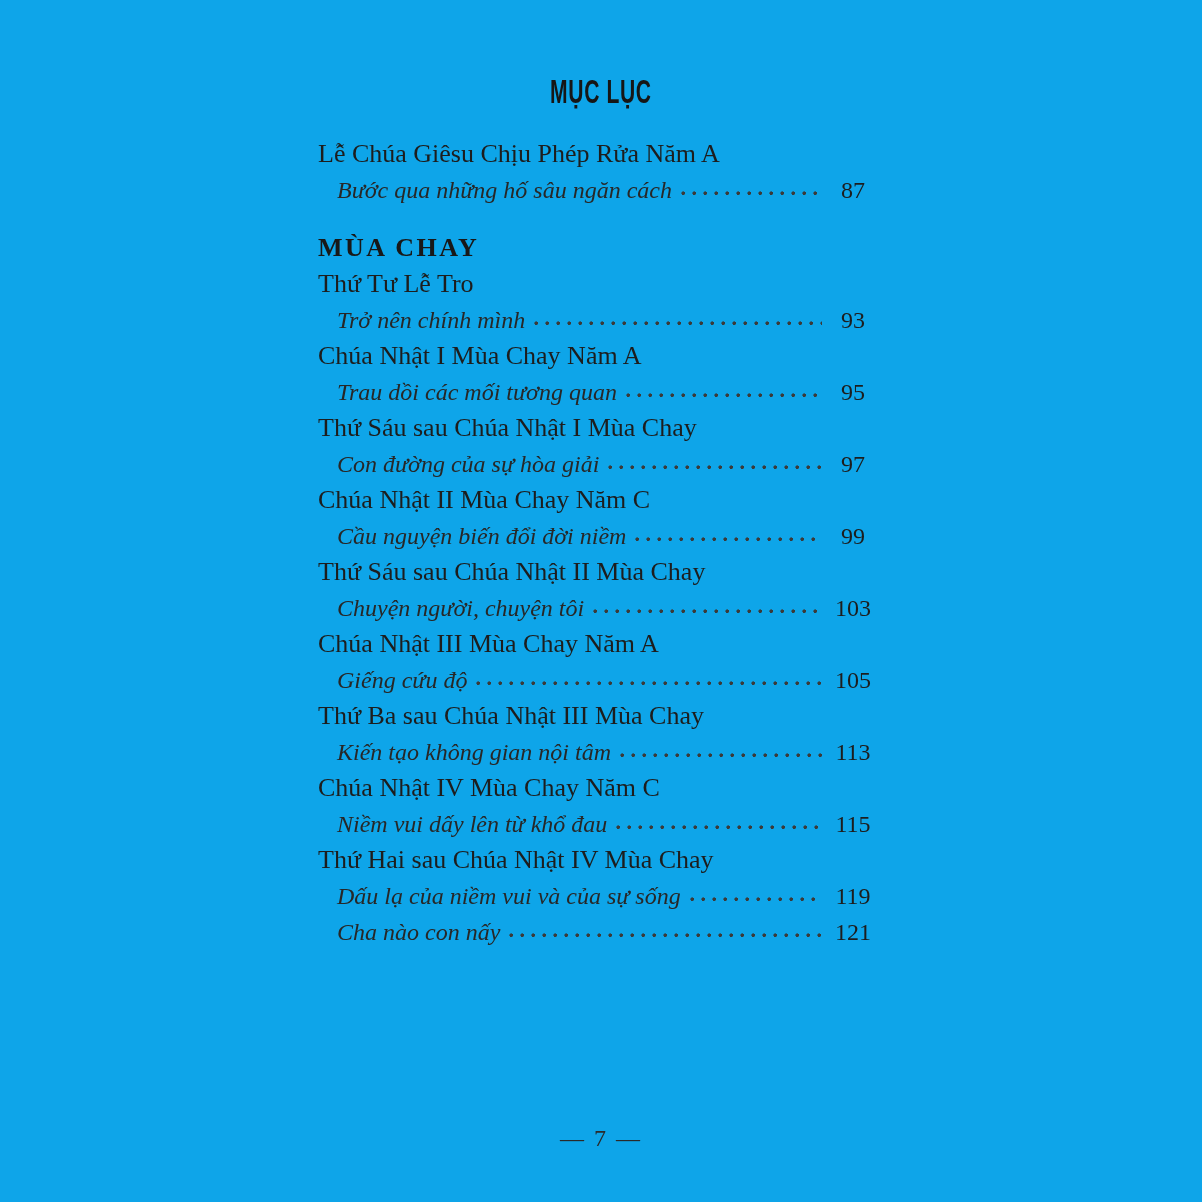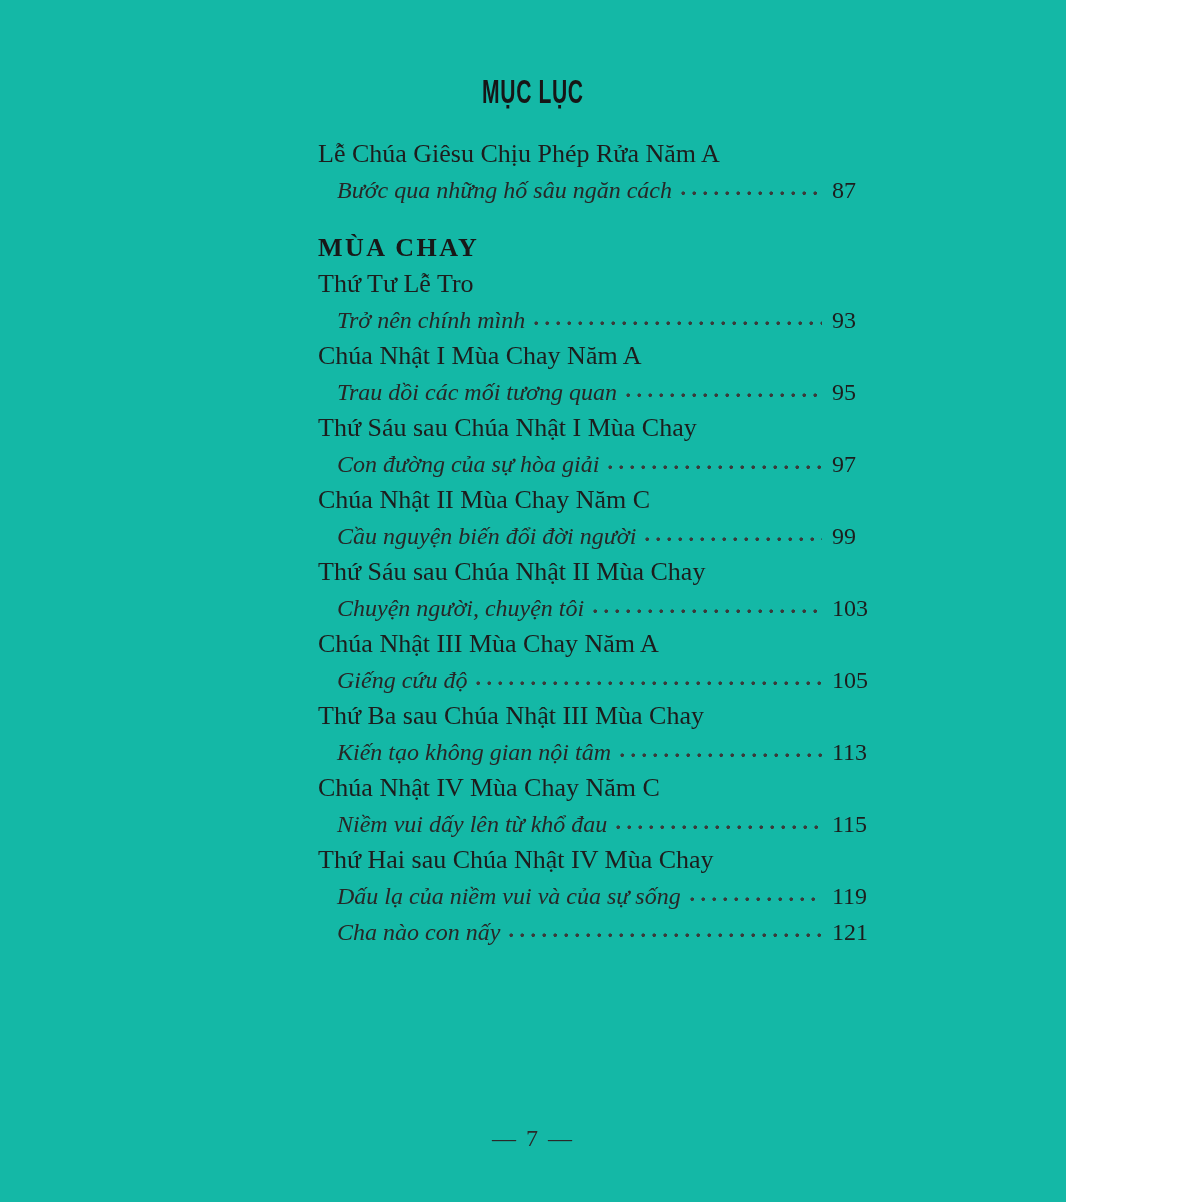--- a/index.html
+++ b/index.html
@@ -2,23 +2,23 @@
 <html><head>
 <meta charset="utf-8">
 <style>
   html, body {
     margin: 0;
     padding: 0;
     background: #ffffff;
   }
   .page {
     position: relative;
-    width: 1066px;
+    width: 1202px;
     height: 1202px;
-    background: #14b8a6;
+    background: #0ea5e9;
     overflow: hidden;
     font-family: "Liberation Serif", serif;
     color: #1f1f1f;
   }
   .running-head {
     position: absolute;
     top: 72px;
     left: 0;
     right: 0;
     text-align: center;
@@ -71,21 +71,21 @@
     margin: 0 10px 0 9px;
     background-image: radial-gradient(circle at 2.2px 2.2px, #3a3a3a 1.5px, rgba(0,0,0,0) 2.1px);
     background-size: 11px 5px;
     background-repeat: repeat-x;
     transform: translateY(-2px);
   }
   .entry-page {
     font-size: 24px;
     color: #1d1d1d;
     min-width: 42px;
-    text-align: left;
+    text-align: center;
   }
   .folio {
     position: absolute;
     bottom: 50px;
     left: 0;
     right: 0;
     text-align: center;
     font-size: 24px;
     color: #2a2a2a;
     letter-spacing: 2px;
@@ -121,21 +121,21 @@
         <span class="entry-page">95</span>
       </div>
       <div class="entry-title">Thứ Sáu sau Chúa Nhật I Mùa Chay</div>
       <div class="entry-sub">
         <span class="entry-subtitle">Con đường của sự hòa giải</span>
         <span class="dot-leader"></span>
         <span class="entry-page">97</span>
       </div>
       <div class="entry-title">Chúa Nhật II Mùa Chay Năm C</div>
       <div class="entry-sub">
-        <span class="entry-subtitle">Cầu nguyện biến đổi đời người</span>
+        <span class="entry-subtitle">Cầu nguyện biến đổi đời niềm</span>
         <span class="dot-leader"></span>
         <span class="entry-page">99</span>
       </div>
       <div class="entry-title">Thứ Sáu sau Chúa Nhật II Mùa Chay</div>
       <div class="entry-sub">
         <span class="entry-subtitle">Chuyện người, chuyện tôi</span>
         <span class="dot-leader"></span>
         <span class="entry-page">103</span>
       </div>
       <div class="entry-title">Chúa Nhật III Mùa Chay Năm A</div>

